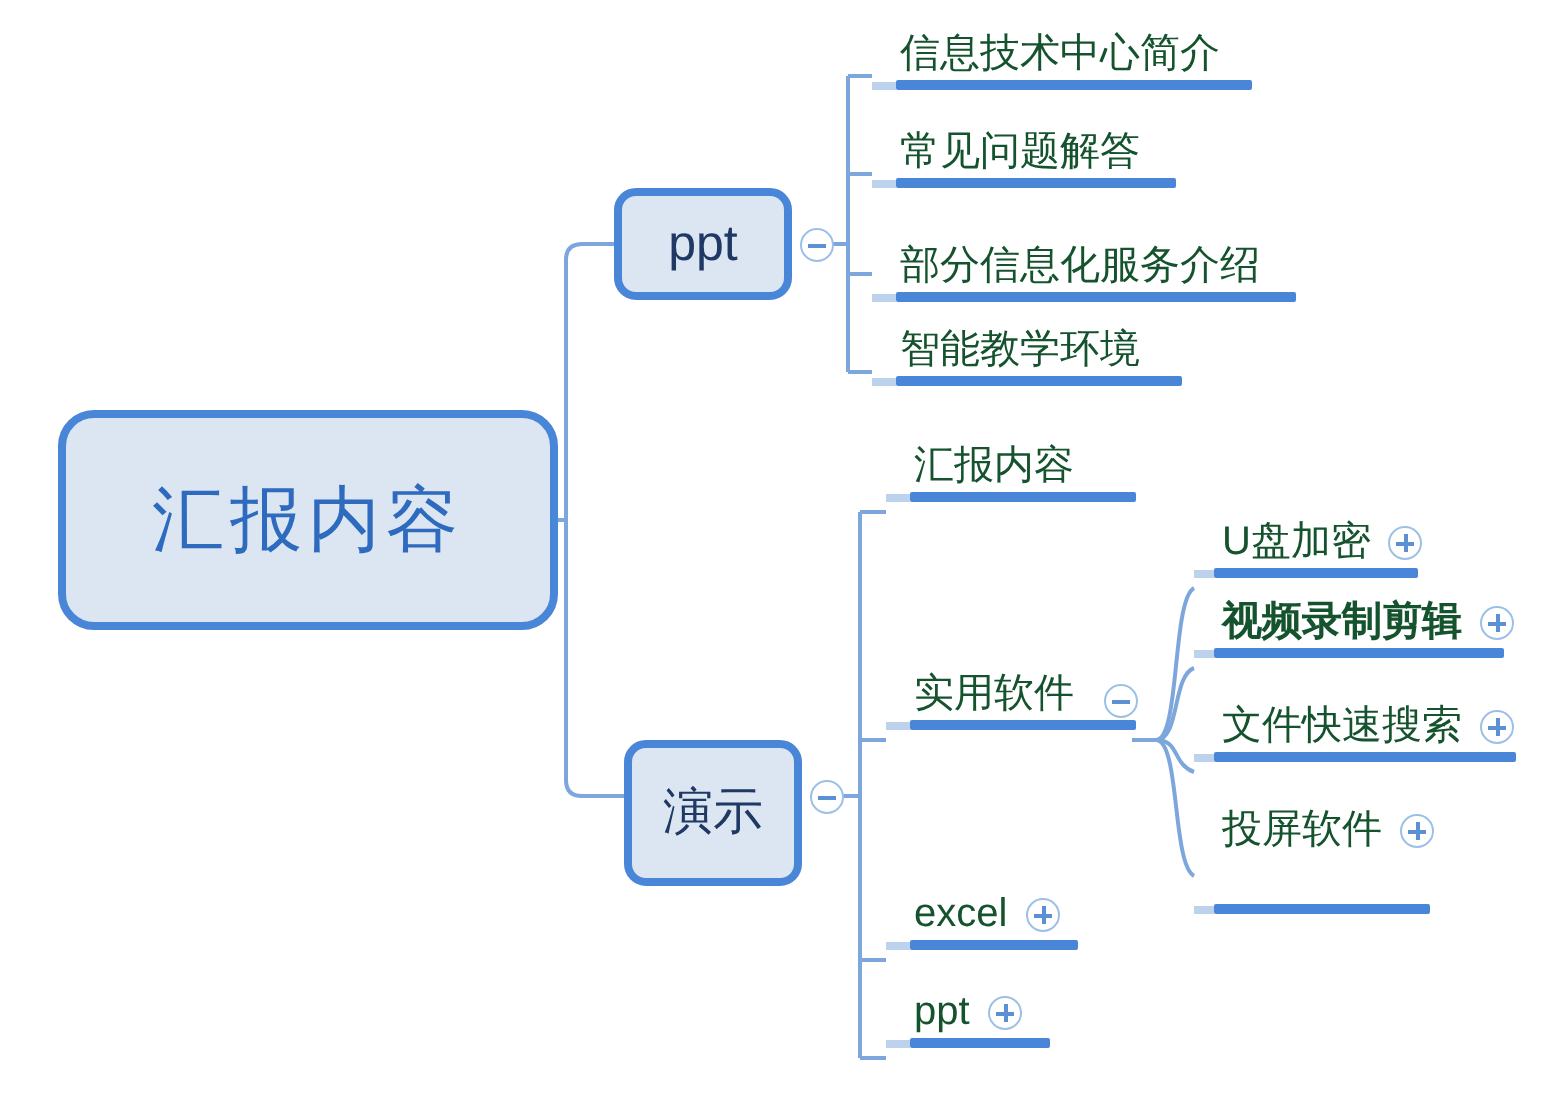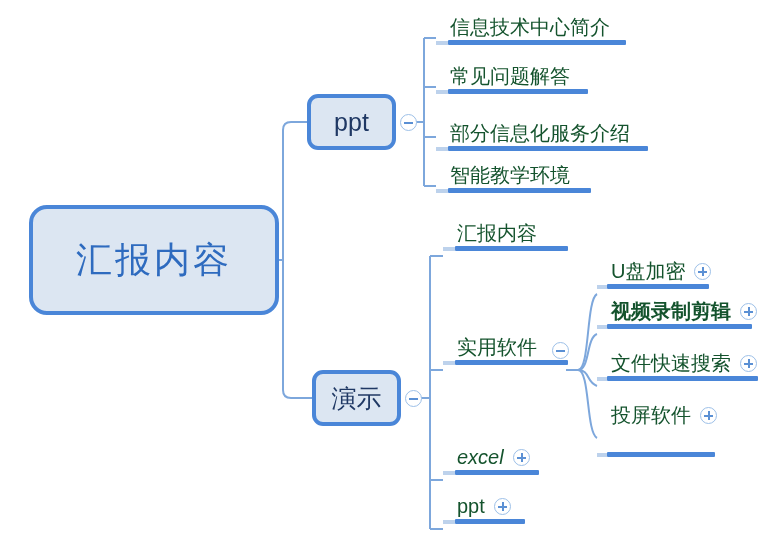--- a/index.html
+++ b/index.html
@@ -57,21 +57,21 @@
   .node-ppt {
     left: 307px;
     top: 94px;
     width: 89px;
     height: 56px;
   }
   .node-yanshi {
     left: 312px;
     top: 370px;
     width: 89px;
-    height: 56px;
+    height: 73px;
   }
 
   
   .bar-node {
     position: absolute;
     display: flex;
     flex-direction: column;
     align-items: flex-start;
   }
   .bar-node .bar-row {
@@ -257,21 +257,21 @@
     <div class="bar-row">
       <span class="bar-label">实用软件</span>
     </div>
     <div class="bar-underline">
       <div class="bar-line-stub" style="width:12px;"></div>
       <div class="bar-line" style="width:113px;"></div>
     </div>
   </div>
   <div class="toggle minus" style="left:552px; top:342px;"></div>
 
-  <div class="bar-node" style="left:443px; top:446px;font-style:italic;">
+  <div class="bar-node" style="left:443px; top:446px;">
     <div class="bar-row">
       <span class="bar-label">excel</span>
       <span class="toggle-inline plus"></span>
     </div>
     <div class="bar-underline">
       <div class="bar-line-stub" style="width:12px;"></div>
       <div class="bar-line" style="width:84px;"></div>
     </div>
   </div>
 

